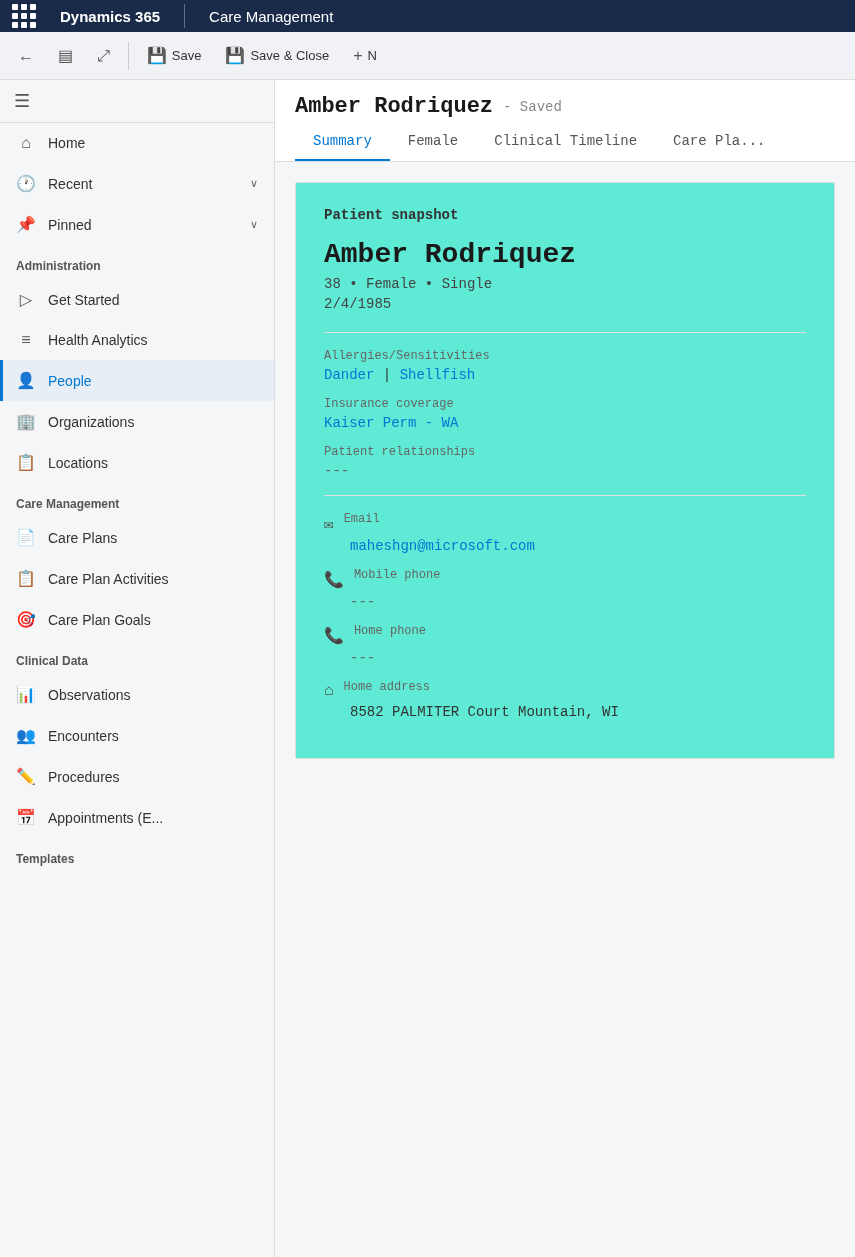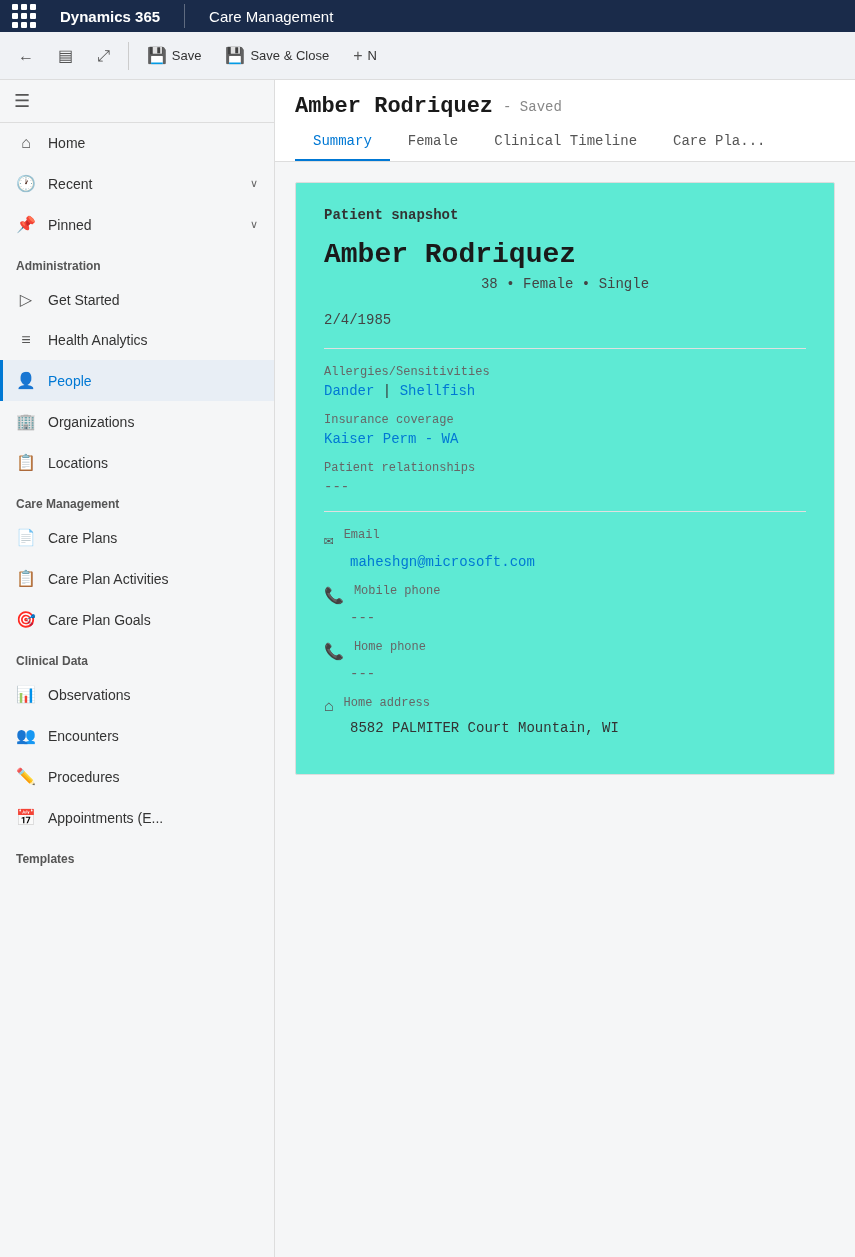--- a/index.html
+++ b/index.html
@@ -167,22 +167,21 @@
     }
     .patient-name-large {
       font-size: 28px;
       font-weight: 600;
       color: #1a1a1a;
       margin-bottom: 6px;
     }
     .patient-meta {
       font-size: 14px;
       color: #444;
-      margin-bottom: 20px;
-      text-align: center;
+      margin-bottom: 4px;
     }
     .patient-dob {
       font-size: 14px;
       color: #444;
       margin-bottom: 20px;
     }
     .divider-h { border: none; border-top: 1px solid #e0e0e0; margin: 16px 0; }
     .field-label {
       font-size: 12px;
       color: #666;

